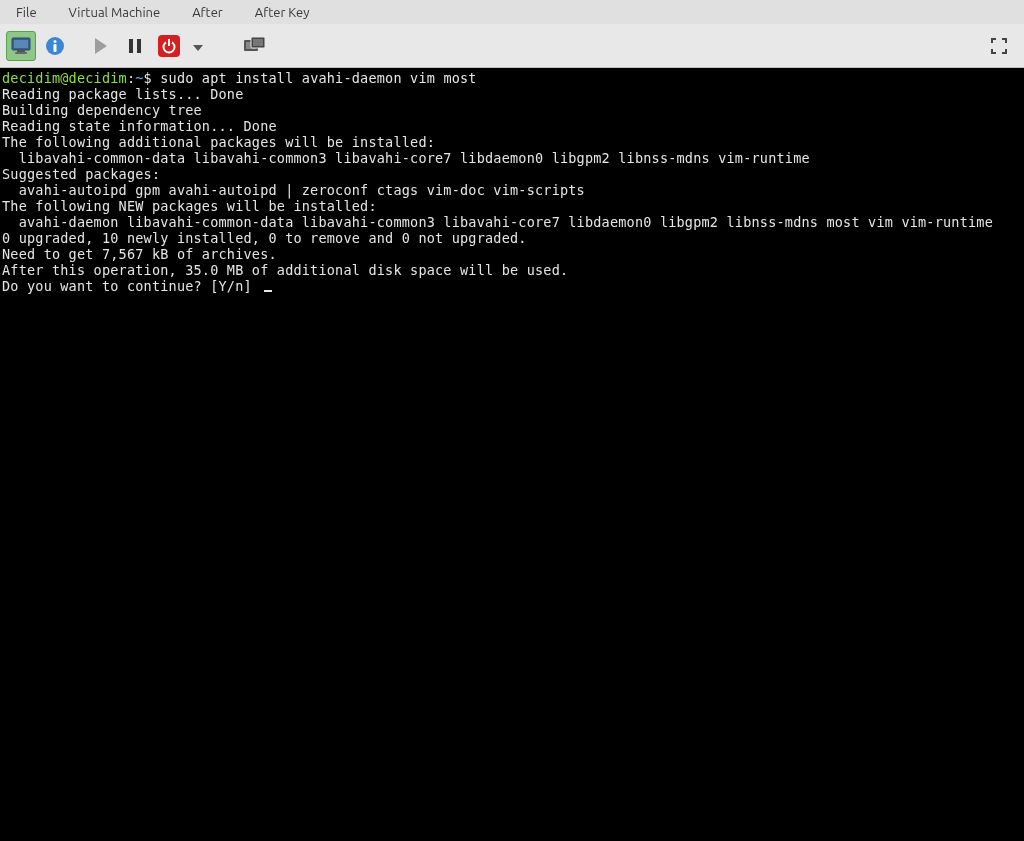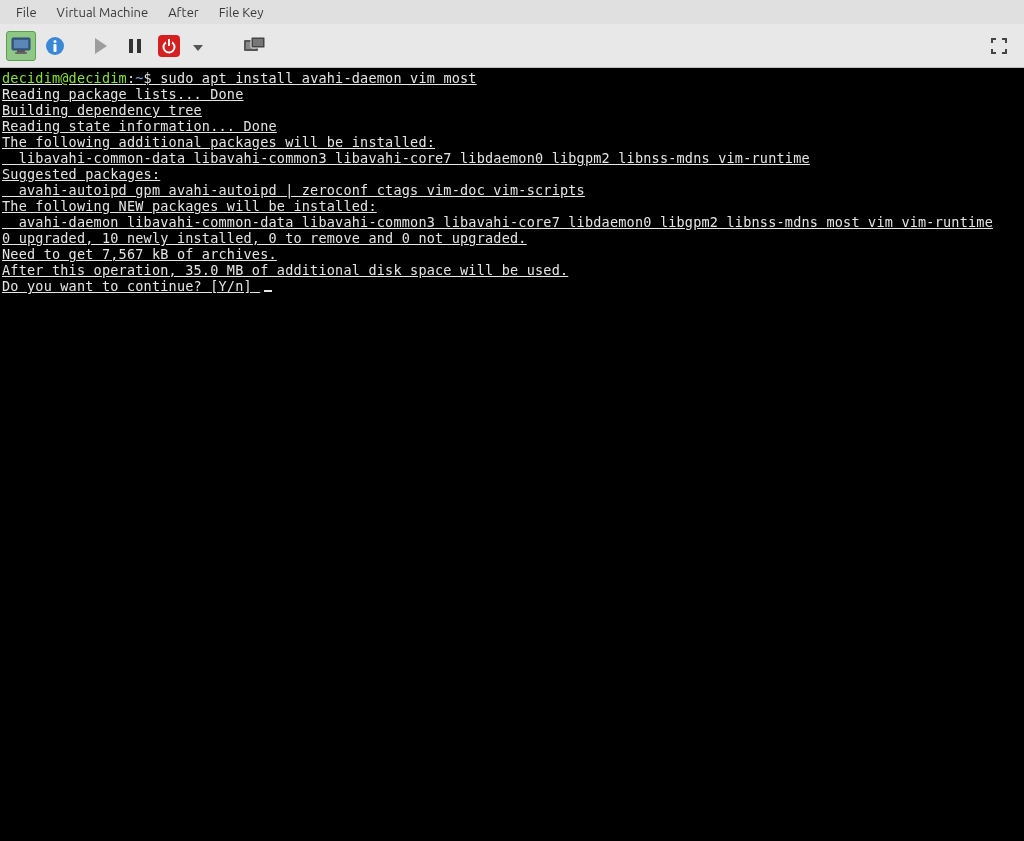--- a/index.html
+++ b/index.html
@@ -12,21 +12,21 @@
       display: flex;
       flex-direction: column;
       background: #000;
     }
     .menubar {
       background: #e0e0e0;
       height: 24px;
       display: flex;
       align-items: center;
       padding: 0 8px;
-      gap: 4px;
+      gap: 16px;
       color: #383838;
       font-size: 13px;
     }
     .menubar .menu-item {
       padding: 2px 8px;
       cursor: default;
     }
     .toolbar {
       background: #e8e8e8;
       height: 44px;
@@ -70,42 +70,41 @@
     .terminal {
       flex: 1;
       background: #000;
       color: #e5e5e5;
       font-family: "DejaVu Sans Mono", "Liberation Mono", monospace;
       font-size: 13.5px;
       line-height: 16px;
       padding: 2px 2px;
       white-space: pre;
       letter-spacing: 0.2px;
-      text-decoration: underline;
     }
     .term-green { color: #8ae234; }
     .term-blue  { color: #729fcf; }
     .term-white { color: #e5e5e5; }
     .cursor {
       display: inline-block;
       width: 8px;
       height: 2px;
       background: #e5e5e5;
       vertical-align: -1px;
       margin-left: 4px;
     }
   </style>
 </head>
 <body>
 
 <div class="menubar">
   <div class="menu-item">File</div>
   <div class="menu-item">Virtual Machine</div>
   <div class="menu-item">After</div>
-  <div class="menu-item">File Key</div>
+  <div class="menu-item">After Key</div>
 </div>
 
 <div class="toolbar">
   <div class="tb-btn active">
     <span>
       <svg width="20" height="18" viewBox="0 0 20 18">
         <rect x="1" y="1" width="18" height="12" rx="1" fill="#3a5f8a" stroke="#2a4868" stroke-width="1"></rect>
         <rect x="3" y="3" width="14" height="8" fill="#5b87b8"></rect>
         <rect x="6" y="13" width="8" height="2" fill="#555"></rect>
         <rect x="4" y="15" width="12" height="2" rx="1" fill="#666"></rect>

